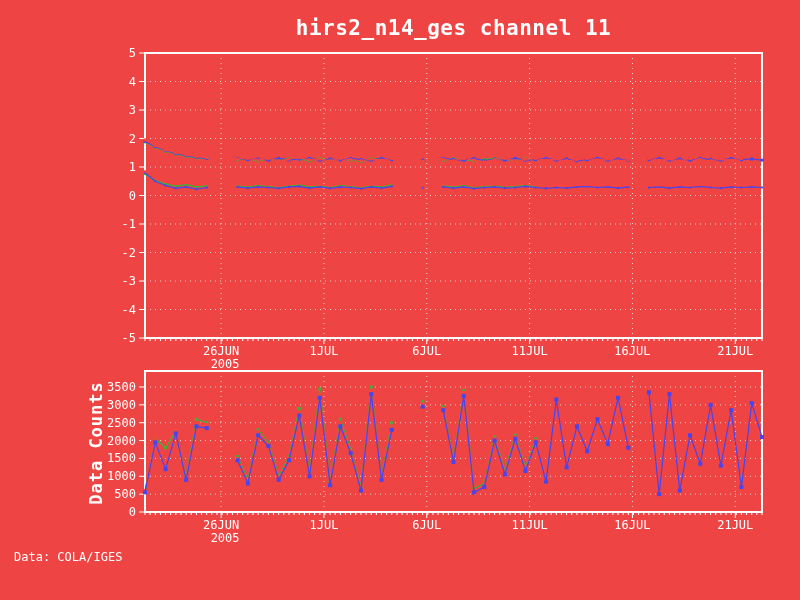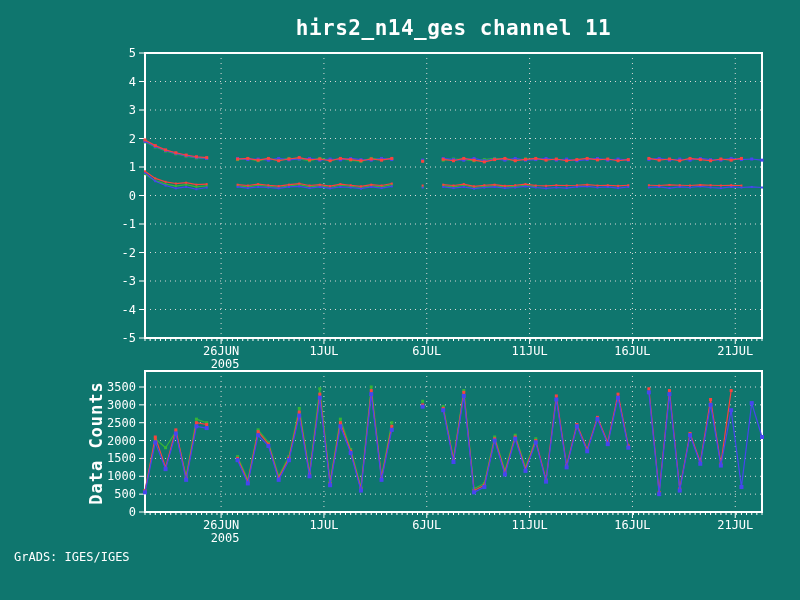--- a/index.html
+++ b/index.html
@@ -1,16 +1,16 @@
 <!DOCTYPE html>
 <html><head>
 <meta charset="utf-8">
 <style>
   html,body{margin:0;padding:0;background:#000;}
-  .screen{position:relative;width:800px;height:600px;background:#0f766e;overflow:hidden;
+  .screen{position:relative;width:800px;height:600px;background:#ef4444;overflow:hidden;
           font-family:"DejaVu Sans Mono",monospace;}
   #plot{position:absolute;left:0;top:0;}
   .chart-title{position:absolute;left:145px;width:617px;top:16px;text-align:center;
                color:#fff;font-size:21px;font-weight:bold;letter-spacing:0.5px;}
   .ylabel-rot{position:absolute;left:96px;top:443px;
               transform:translate(-50%,-50%) rotate(-90deg);
               color:#fff;font-size:17px;font-weight:bold;letter-spacing:1px;white-space:nowrap;}
   .footer{position:absolute;left:14px;top:550px;color:#fff;font-size:12px;}
 </style>
 </head>
@@ -808,14 +808,14 @@
       <rect x="688.0166666666667" y="433.2142857142857" width="4" height="4" fill="#4745ef"></rect>
       <rect x="698.3000000000001" y="461.7857142857143" width="4" height="4" fill="#4745ef"></rect>
       <rect x="708.5833333333333" y="402.85714285714283" width="4" height="4" fill="#4745ef"></rect>
       <rect x="718.8666666666667" y="463.57142857142856" width="4" height="4" fill="#4745ef"></rect>
       <rect x="729.15" y="408.2142857142857" width="4" height="4" fill="#4745ef"></rect>
       <rect x="739.4333333333334" y="485" width="4" height="4" fill="#4745ef"></rect>
       <rect x="749.7166666666666" y="401.07142857142856" width="4" height="4" fill="#4745ef"></rect>
       <rect x="760" y="435" width="4" height="4" fill="#4745ef"></rect>
     </svg>
   <div class="ylabel-rot">Data Counts</div>
-  <div class="footer">GrADS: IGES/IGES</div>
+  <div class="footer">Data: COLA/IGES</div>
 </div>
 
 </body></html>

